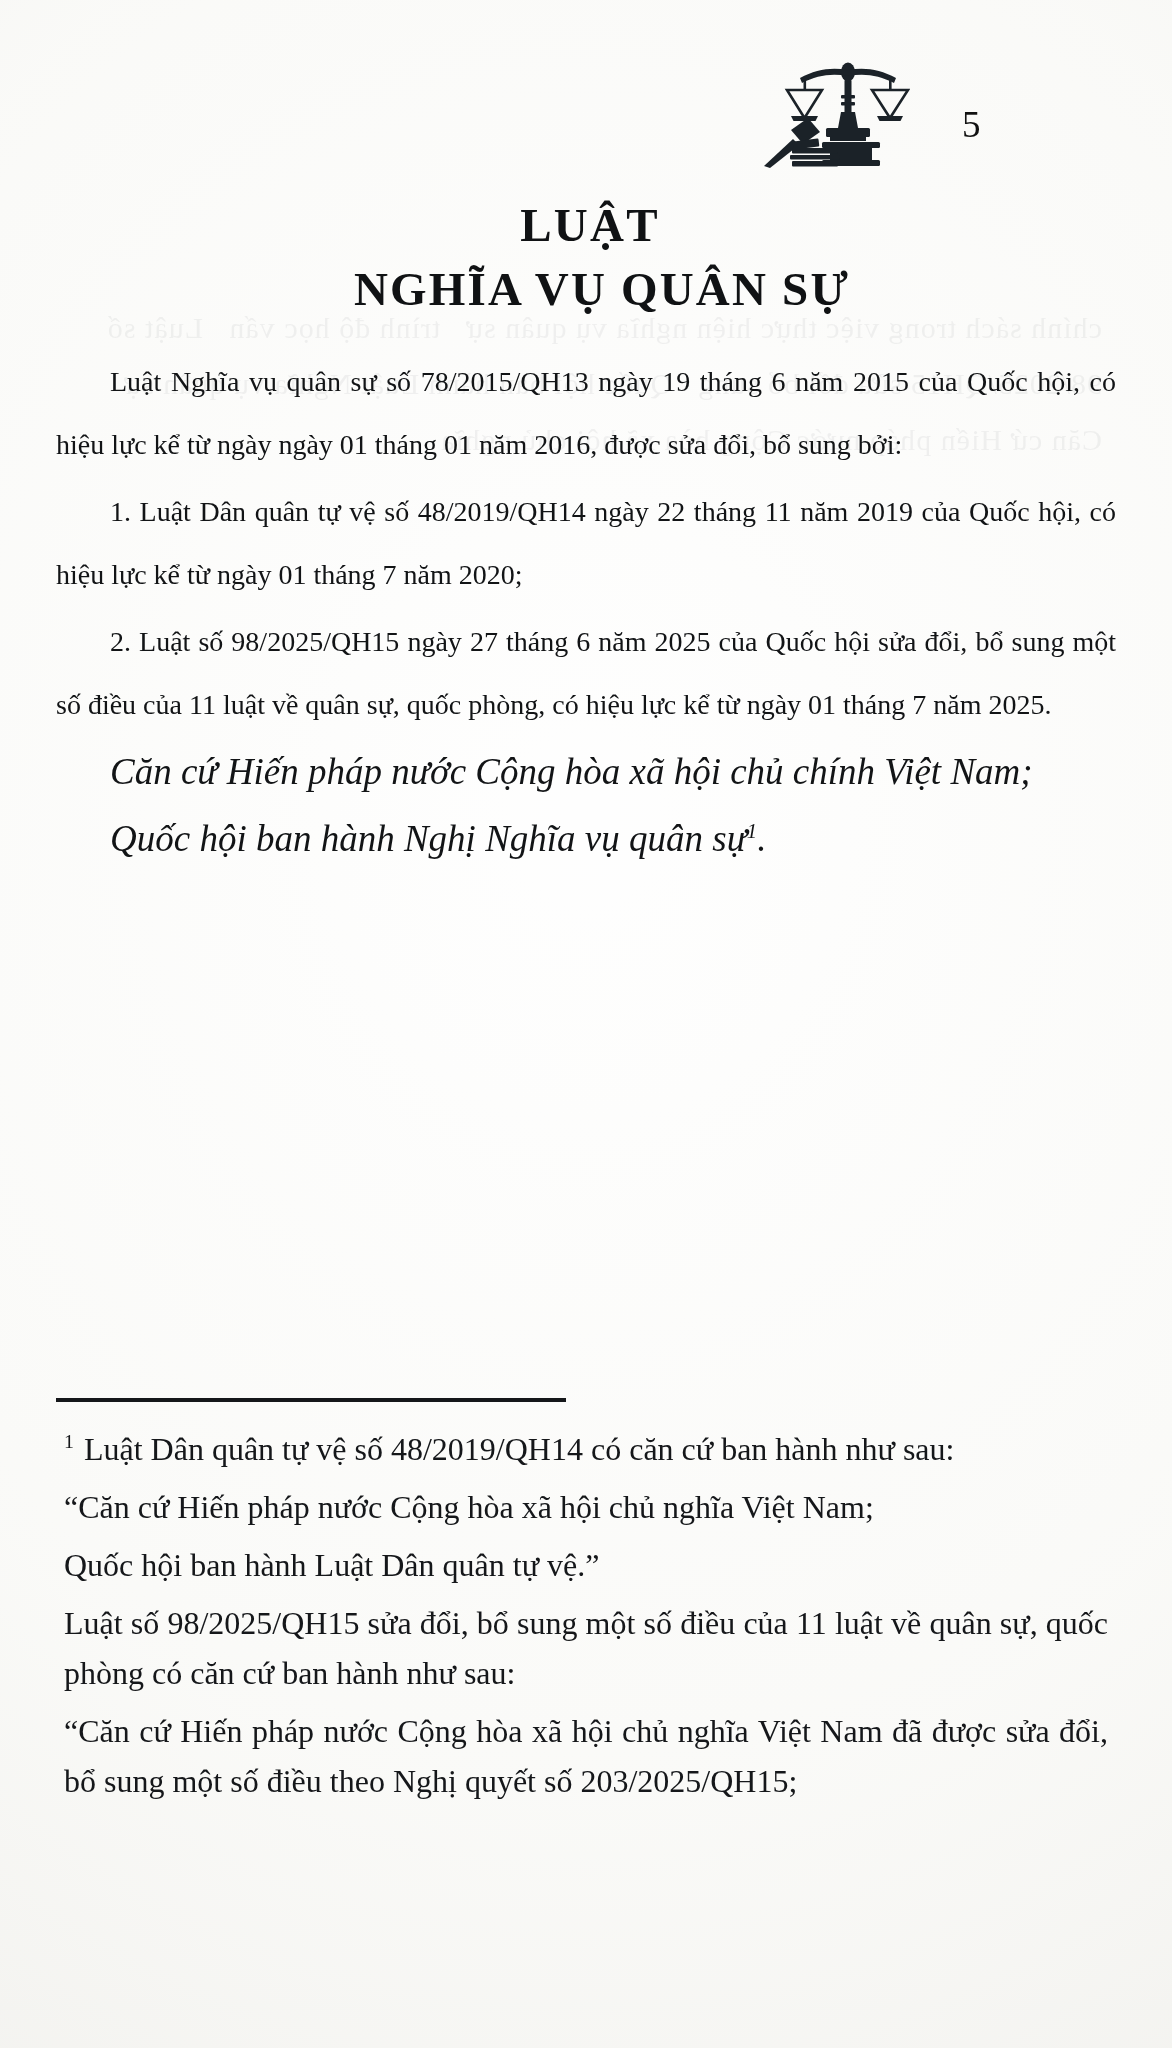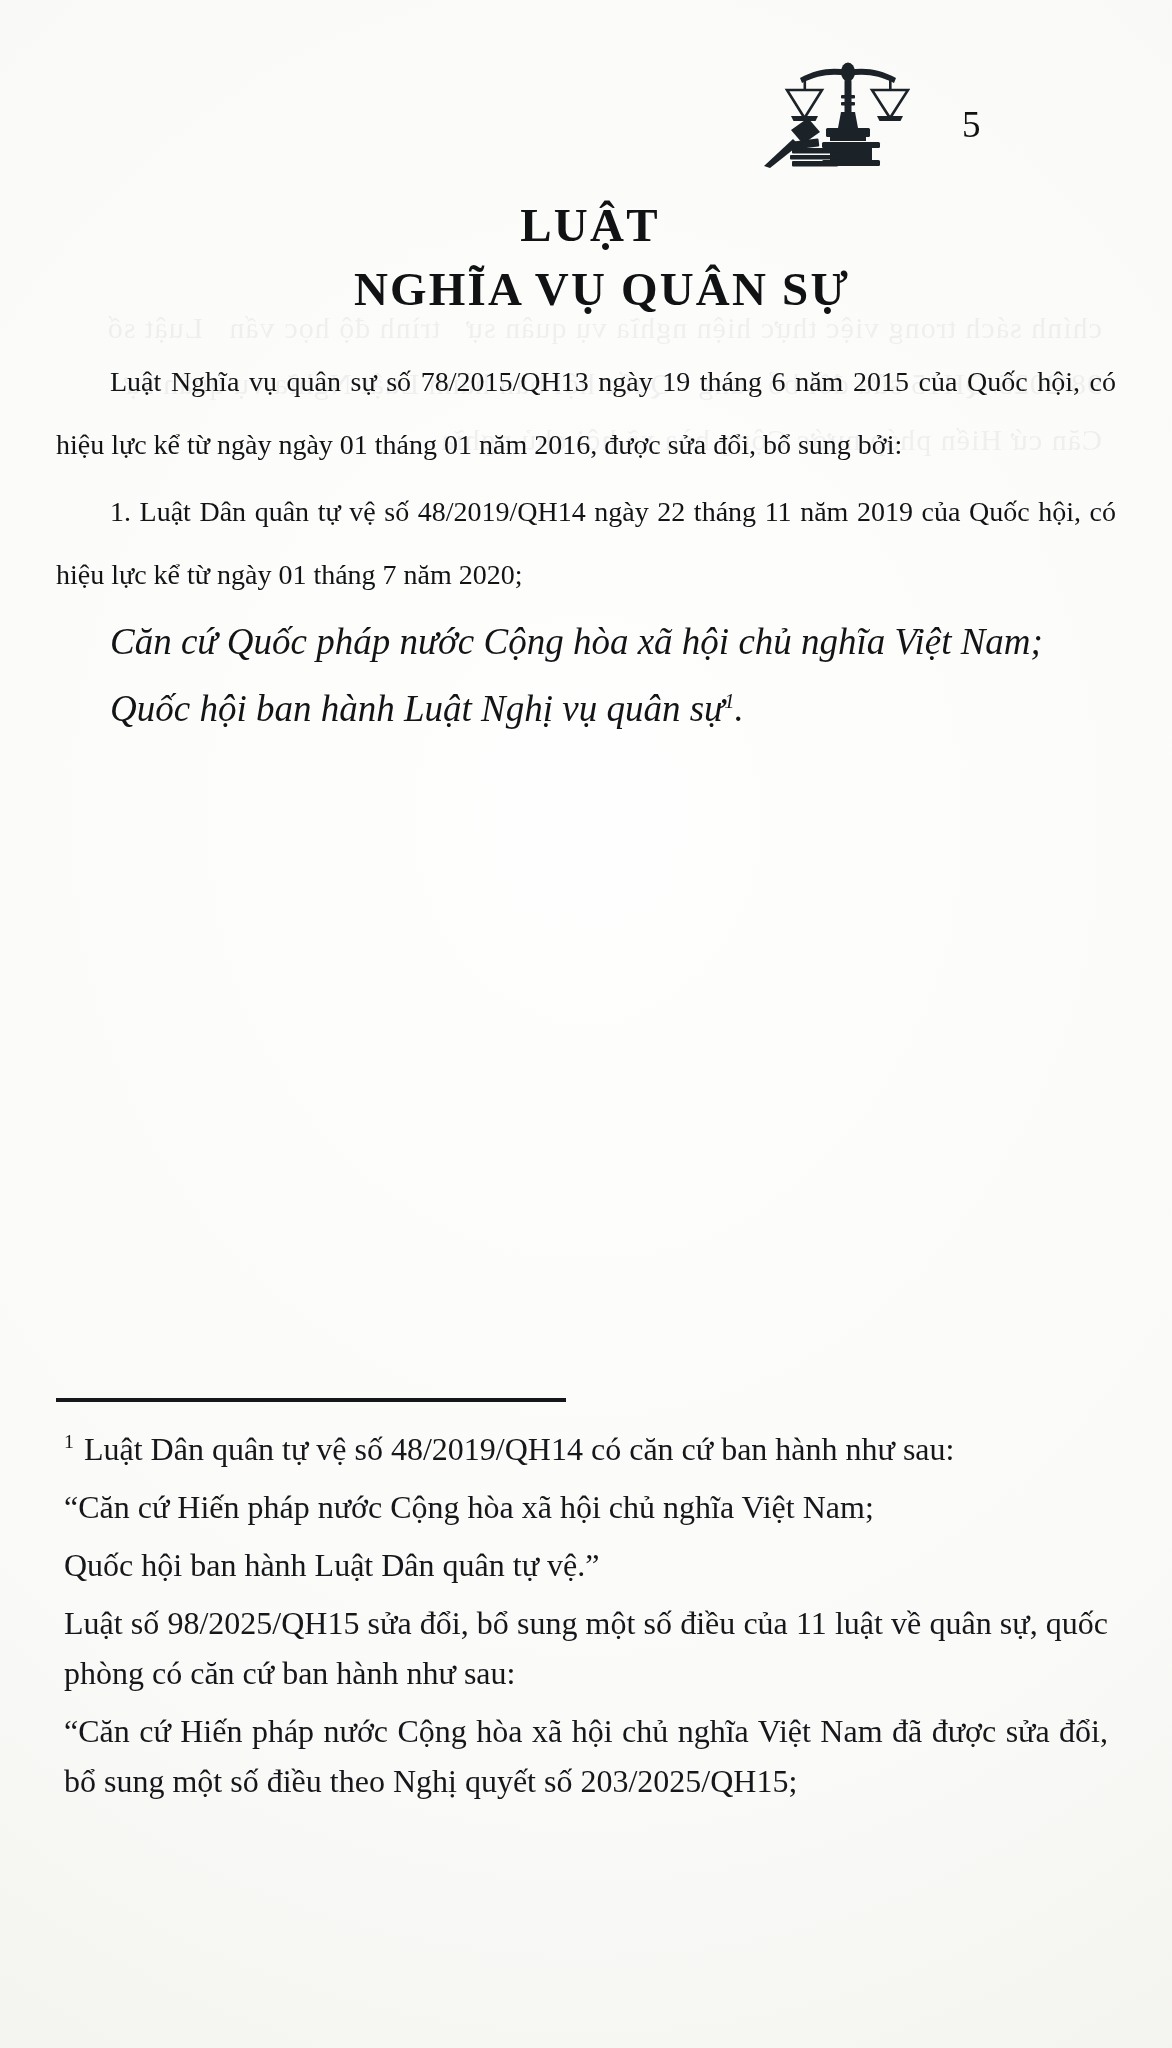--- a/index.html
+++ b/index.html
@@ -198,24 +198,25 @@
 
     <div class="folio">5</div>
   </div>
 
   <div class="doc-title">LUẬT</div>
   <div class="doc-subtitle">NGHĨA VỤ QUÂN SỰ</div>
 
   <div class="body-block">
     <p class="para">Luật Nghĩa vụ quân sự số 78/2015/QH13 ngày 19 tháng 6 năm 2015 của Quốc hội, có hiệu lực kể từ ngày ngày 01 tháng 01 năm 2016, được sửa đổi, bổ sung bởi:</p>
     <p class="para">1. Luật Dân quân tự vệ số 48/2019/QH14 ngày 22 tháng 11 năm 2019 của Quốc hội, có hiệu lực kể từ ngày 01 tháng 7 năm 2020;</p>
-
-    <p class="para italic">Căn cứ Quốc pháp nước Cộng hòa xã hội chủ nghĩa Việt Nam;</p>
-
-    <p class="para italic last-left"><span>Quốc hội ban hành Luật Nghị vụ quân sự</span><span class="sup">1</span><span>.</span></p>
+    <p class="para">2. Luật số 98/2025/QH15 ngày 27 tháng 6 năm 2025 của Quốc hội sửa đổi, bổ sung một số điều của 11 luật về quân sự, quốc phòng, có hiệu lực kể từ ngày 01 tháng 7 năm 2025.</p>
+
+    <p class="para italic">Căn cứ Hiến pháp nước Cộng hòa xã hội chủ chính Việt Nam;</p>
+
+    <p class="para italic last-left"><span>Quốc hội ban hành Nghị Nghĩa vụ quân sự</span><span class="sup">1</span><span>.</span></p>
   </div>
 
   <div class="footnote-zone">
     <div class="fn-rule"></div>
 
     <p class="fn just"><span class="fn-mark">1</span><span> Luật Dân quân tự vệ số 48/2019/QH14 có căn cứ ban hành như sau:</span></p>
 
     <p class="fn italic">“Căn cứ Hiến pháp nước Cộng hòa xã hội chủ nghĩa Việt Nam;</p>
     <p class="fn italic">Quốc hội ban hành Luật Dân quân tự vệ.”</p>
     <p class="fn just">Luật số 98/2025/QH15 sửa đổi, bổ sung một số điều của 11 luật về quân sự, quốc phòng có căn cứ ban hành như sau:</p>

